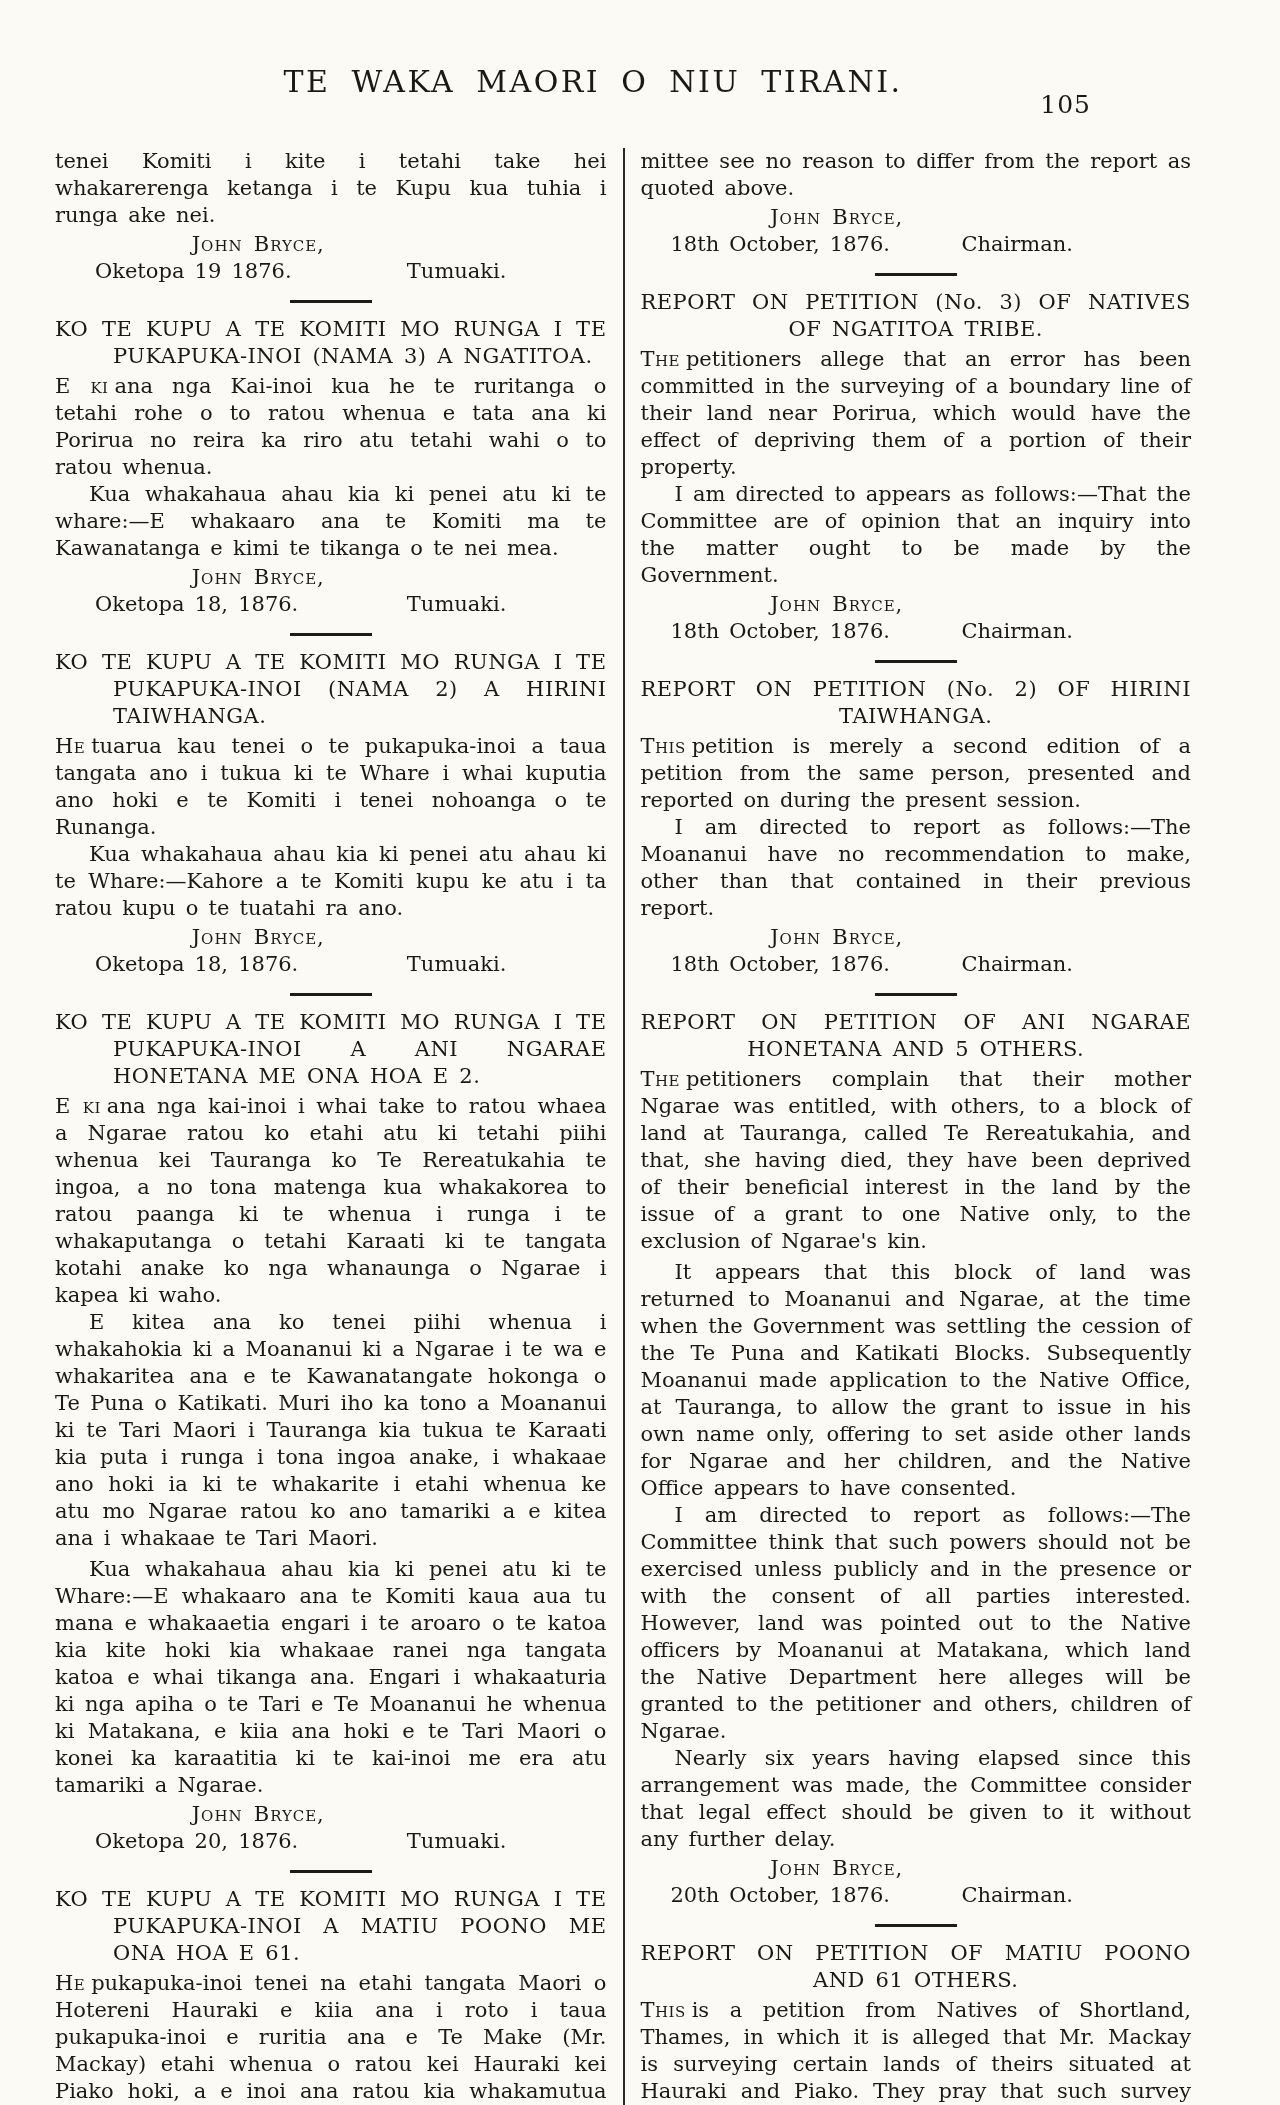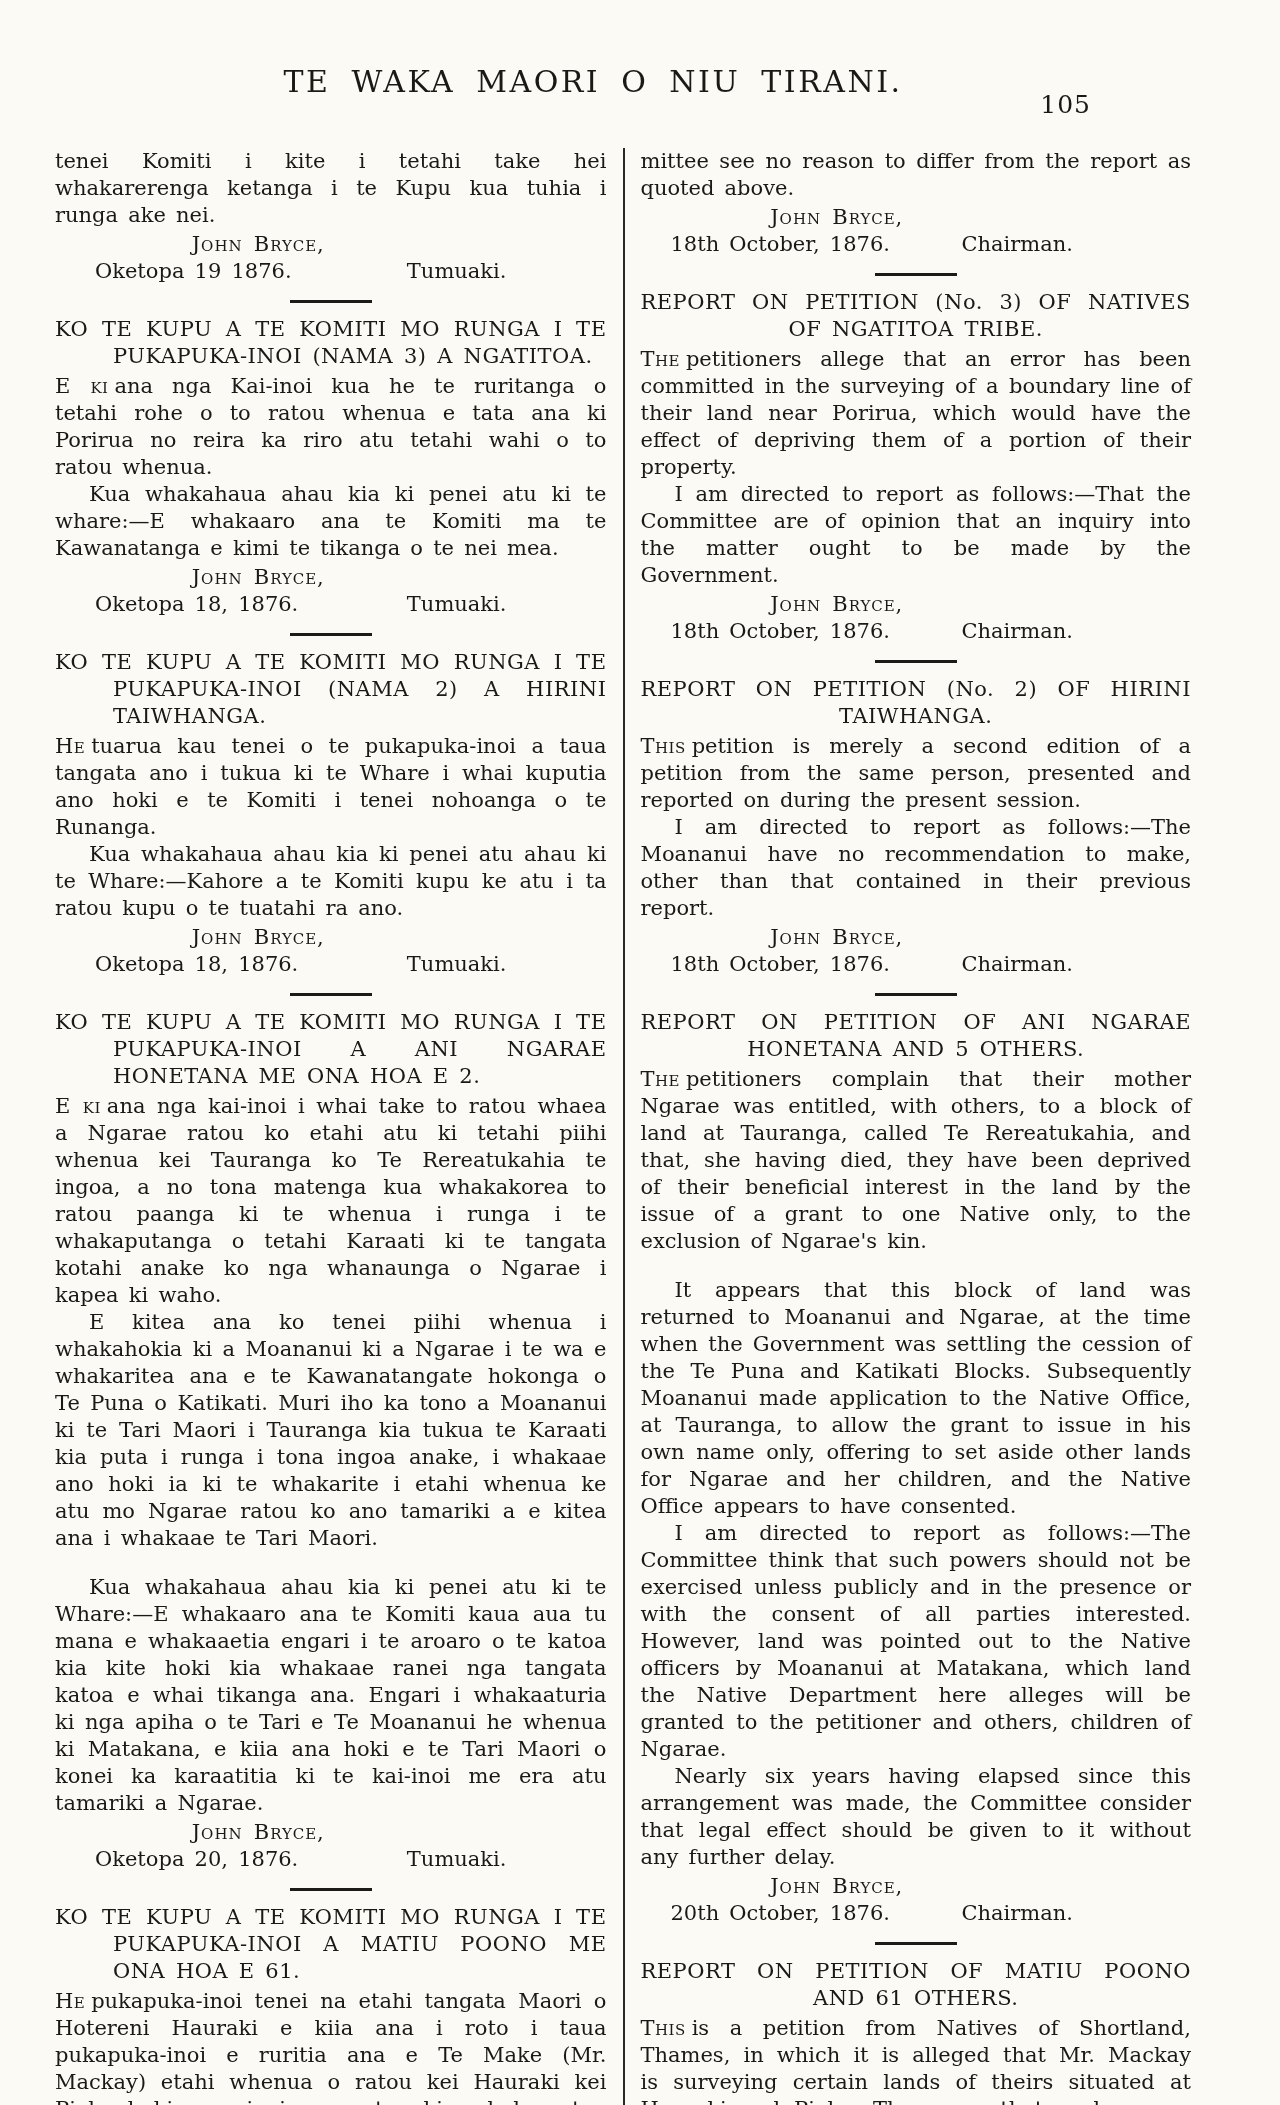--- a/index.html
+++ b/index.html
@@ -35,21 +35,21 @@
     box-sizing: border-box;
     font-size: 21px; line-height: 27px;
     text-align: justify;
     word-spacing: 3.5px;
   }
   .col-left  { width: 600px; padding-right: 17px; border-right: 2px solid #2a2824; }
   .col-right { width: 595px; padding-left: 15px; }
   
   .para { margin: 0; text-indent: 34px; }
   .para.flush { text-indent: 0; }
-  .para.gap { margin-top: 22px; }
+  .para.gap { margin-top: 4px; }
   .lead { font-variant-caps: small-caps; letter-spacing: 0.5px; margin-right: 0.28em; }
   .heading {
     margin: 10px 0 3px;
     text-align: justify;
     letter-spacing: 0.5px;
   }
   .heading.hang { padding-left: 58px; text-indent: -58px; }
   .heading.centerlast { text-align-last: center; }
   .sig { margin: 2px 0 6px; }
   .sig-name {
@@ -162,21 +162,21 @@
           <span class="sig-role">Chairman.</span>
         </div>
       </div>
 
       <div class="rule"></div>
 
       <div class="heading centerlast">REPORT ON PETITION (No. 3) OF NATIVES OF NGATITOA TRIBE.</div>
 
       <p class="para flush"><span class="lead">The</span><span>petitioners allege that an error has been committed in the surveying of a boundary line of their land near Porirua, which would have the effect of depriving them of a portion of their property.</span></p>
 
-      <p class="para"><span>I am directed to report as follows:—That the Committee are of opinion that an inquiry into the matter ought to be made by the Government.</span></p>
+      <p class="para"><span>I am directed to appears as follows:—That the Committee are of opinion that an inquiry into the matter ought to be made by the Government.</span></p>
 
       <div class="sig">
         <div class="sig-name">John Bryce,</div>
         <div class="sig-row">
           <span class="sig-date">18th October, 1876.</span>
           <span class="sig-role">Chairman.</span>
         </div>
       </div>
 
       <div class="rule"></div>

